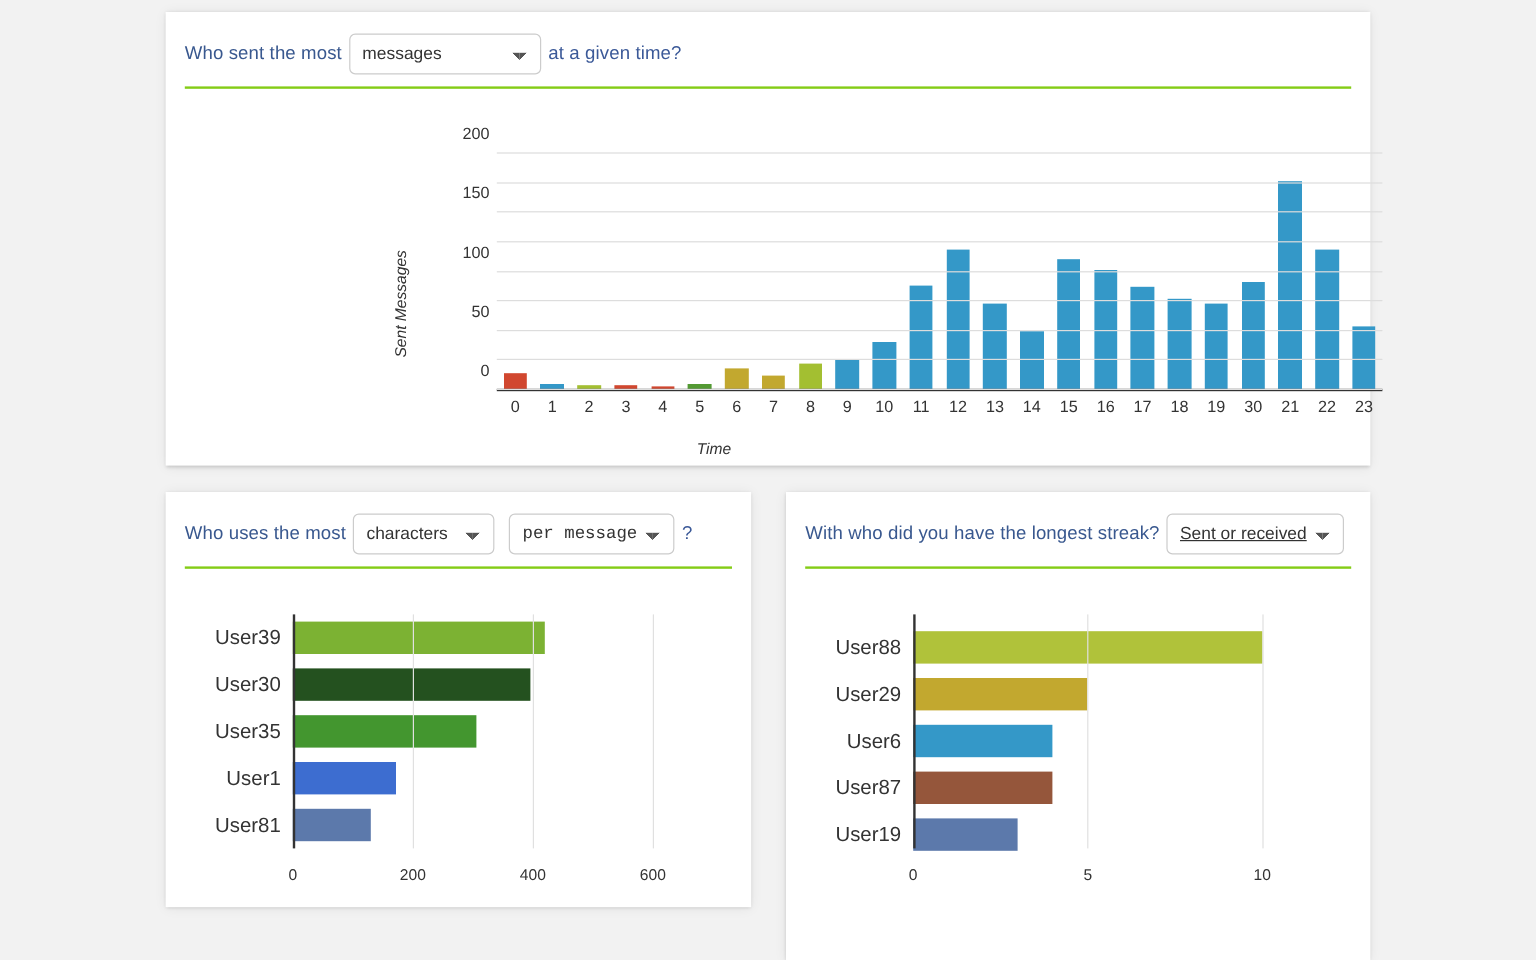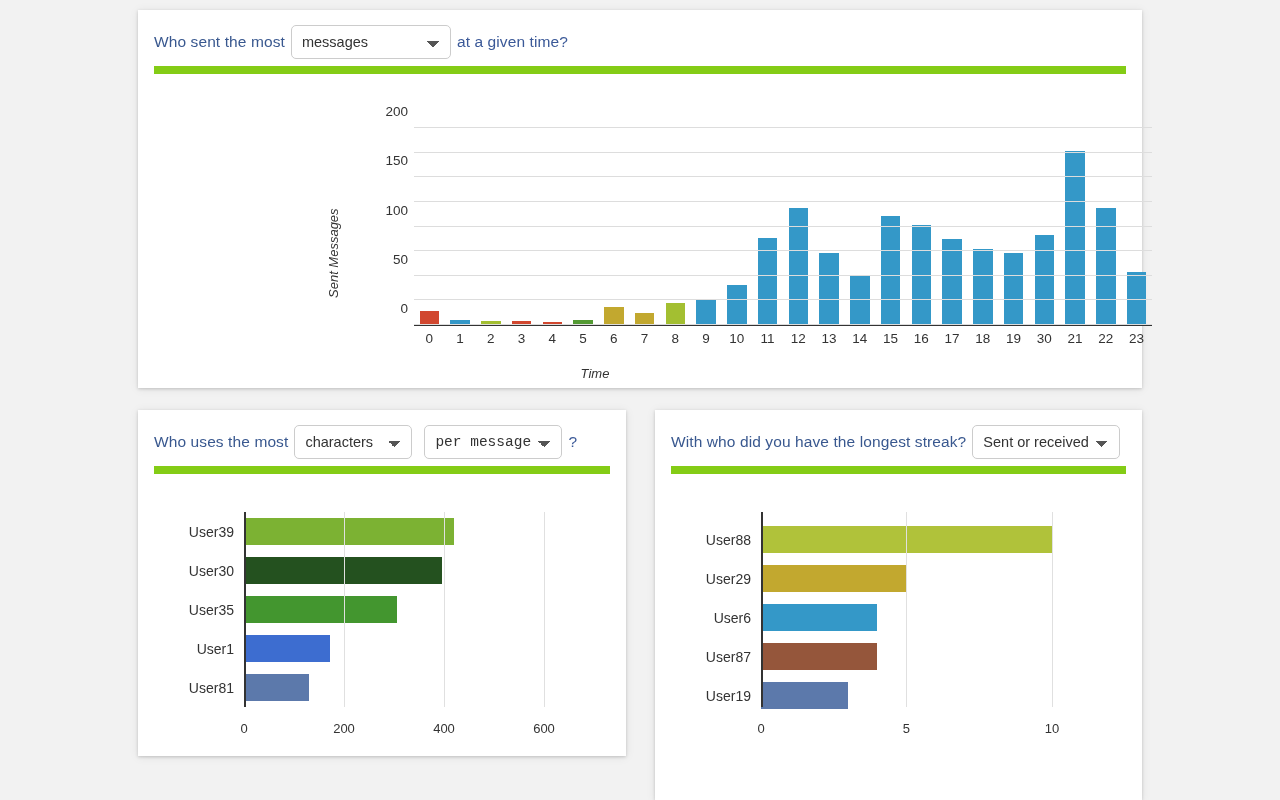--- a/index.html
+++ b/index.html
@@ -18,21 +18,21 @@
     box-shadow:0 1px 3px rgba(0,0,0,0.18), 0 1px 10px rgba(0,0,0,0.07);
   }
   #card-top     { left:138px; top:10px;  width:1004px; height:378px; }
   #card-left    { left:138px; top:410px; width:488px; height:346px; }
   #card-right   { left:655px; top:410px; width:487px; height:390px; }
 
   .card-header {
     display:flex; align-items:center;
     padding:0 0 0 16px;
     height:56px;
-    border-bottom:8px solid #84cc16;
+    border-bottom:2px solid #84cc16;
     margin:8px 16px 0 16px;
     padding-left:0;
   }
   .q-text {
     color:#3b5998;
     font-size:15.5px;
     white-space:nowrap;
     letter-spacing:0.1px;
   }
   .q-text.lead { color:#39588f; }
@@ -55,21 +55,21 @@
       linear-gradient(135deg, #555 50%, transparent 50%);
     background-position:
       calc(100% - 17px) 15px,
       calc(100% - 11px) 15px;
     background-size:6px 6px, 6px 6px;
     background-repeat:no-repeat;
   }
   select.w-messages { width:160px; }
   select.w-characters { width:118px; }
   select.w-permessage { width:138px;font-family:Liberation Mono, monospace; }
-  select.w-sentrec { width:158px; }
+  select.w-sentrec { width:158px;text-decoration:underline; }
 
   
   .chart-main { position:absolute; left:0; top:66px; width:1004px; height:312px; }
   .ylabel {
     position:absolute;
     left:188px; top:222px;
     transform:rotate(-90deg);
     transform-origin:0 0;
     font-size:13px; font-style:italic; color:#333;
     white-space:nowrap;
@@ -110,21 +110,21 @@
   }
   .xtick { flex:1 1 0; text-align:center; font-size:13.5px; color:#333; }
 
   
   .hchart { position:absolute; left:0; top:66px; width:100%; height:322px; }
   .hrows { position:absolute; left:0; top:28px; width:100%; }
   .hrow { display:flex; align-items:center; height:39px; }
   .hlabel {
     width:0; flex:0 0 auto;
     text-align:right;
-    font-size:14px; color:#333;
+    font-size:17px; color:#333;
     padding-right:10px;
     white-space:nowrap;
   }
   .htrack { position:relative; height:100%; }
   .hbar { position:absolute; left:0; top:7px; height:26px; }
   .haxis { position:absolute; top:0; width:2px; background:#333; }
   .hgrid { position:absolute; width:1px; background:#e0e0e0; }
   .htick { position:absolute; font-size:13px; color:#333; transform:translateX(-50%); white-space:nowrap; }
 
   #left-plot .hlabel  { width:106px; }

